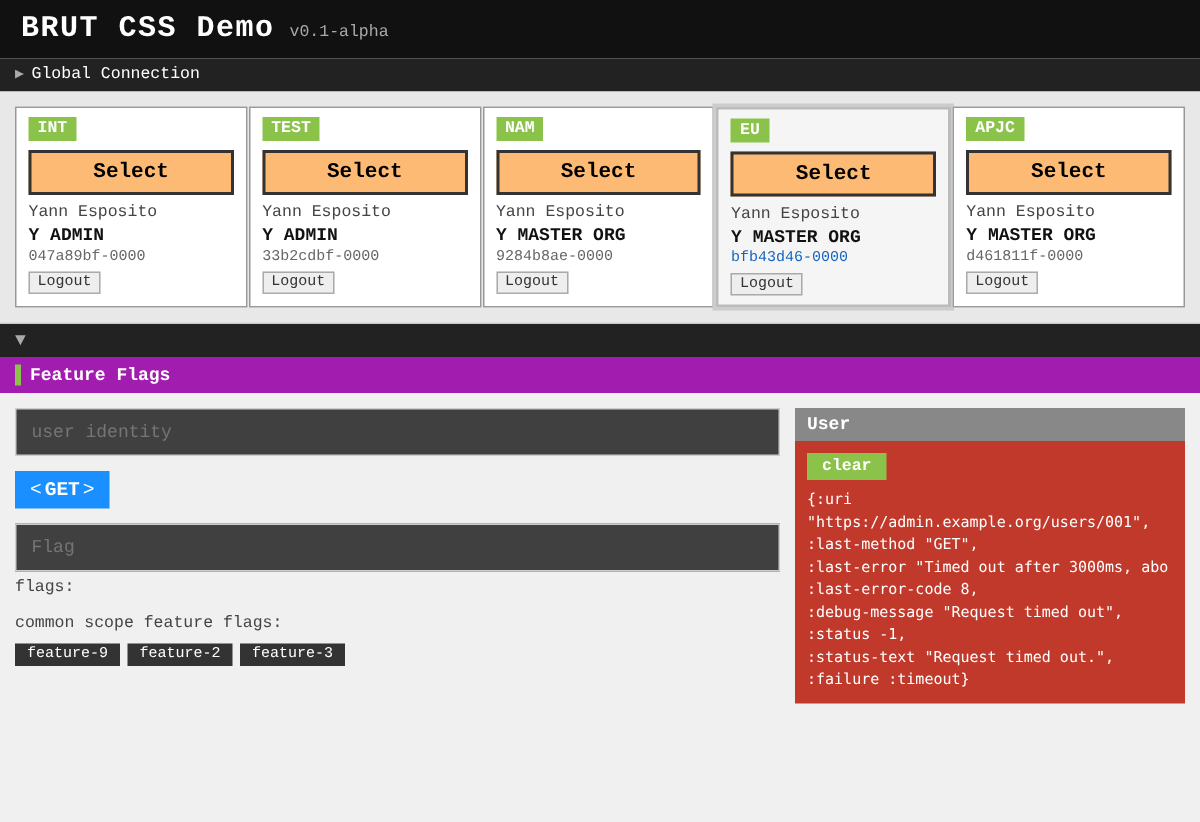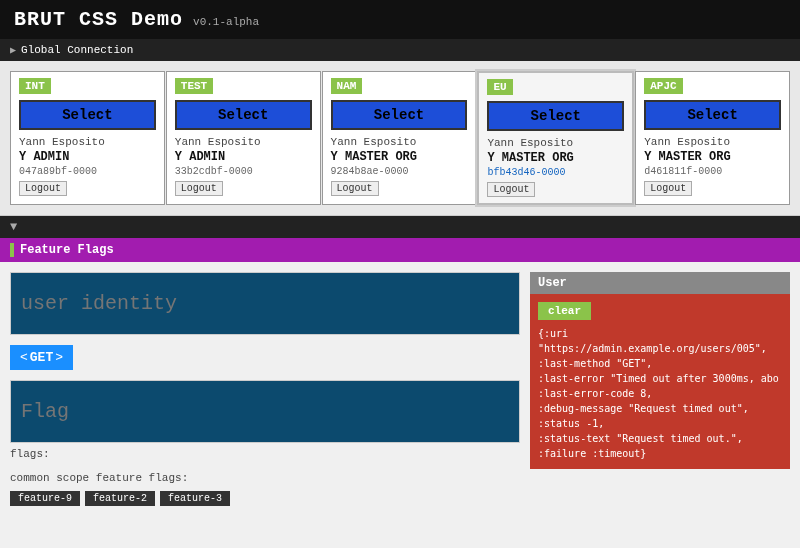--- a/index.html
+++ b/index.html
@@ -68,21 +68,21 @@
       color: #fff;
       font-weight: bold;
       font-size: 11px;
       padding: 2px 6px;
       margin-bottom: 6px;
       display: inline-block;
     }
     .region-select-btn {
       display: block;
       width: 100%;
-      background: #1d4ed8;
+      background: #fdba74;
       border: 2px solid #333;
       padding: 5px 0;
       font-family: 'Courier New', Courier, monospace;
       font-size: 14px;
       font-weight: bold;
       cursor: pointer;
       text-align: center;
       margin-bottom: 6px;
     }
     .region-user { font-size: 11px; color: #444; margin-bottom: 2px; }
@@ -143,25 +143,25 @@
       gap: 10px;
       padding-right: 10px;
     }
     #right-panel {
       width: 260px;
       flex-shrink: 0;
     }
 
     
     .input-field {
-      background: #0c4a6e;
+      background: #404040;
       border: 1px solid #ccc;
-      padding: 19px 10px;
+      padding: 8px 10px;
       font-family: 'Courier New', Courier, monospace;
-      font-size: 20px;
+      font-size: 12px;
       color: #aaa;
       width: 100%;
     }
 
     
     .get-btn {
       background: #1a8fff;
       color: #fff;
       border: none;
       padding: 5px 10px;
@@ -330,21 +330,21 @@
 
   </div>
 
   <div id="right-panel">
     <div class="user-panel-header">
       <span>User</span>
     </div>
     <div class="user-panel-body">
       <button class="clear-btn">clear</button>
       <pre style="white-space:pre-wrap;font-size:10px;">{:uri
-"https://admin.example.org/users/005",
+"https://admin.example.org/users/001",
 :last-method "GET",
 :last-error "Timed out after 3000ms, abo
 :last-error-code 8,
 :debug-message "Request timed out",
 :status -1,
 :status-text "Request timed out.",
 :failure :timeout}</pre>
     </div>
   </div>
 </div>

